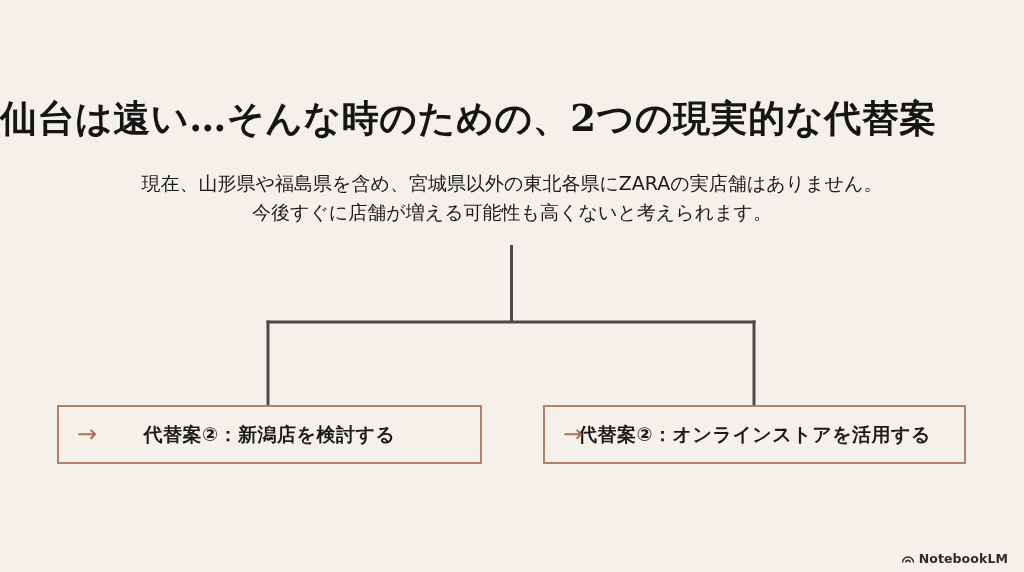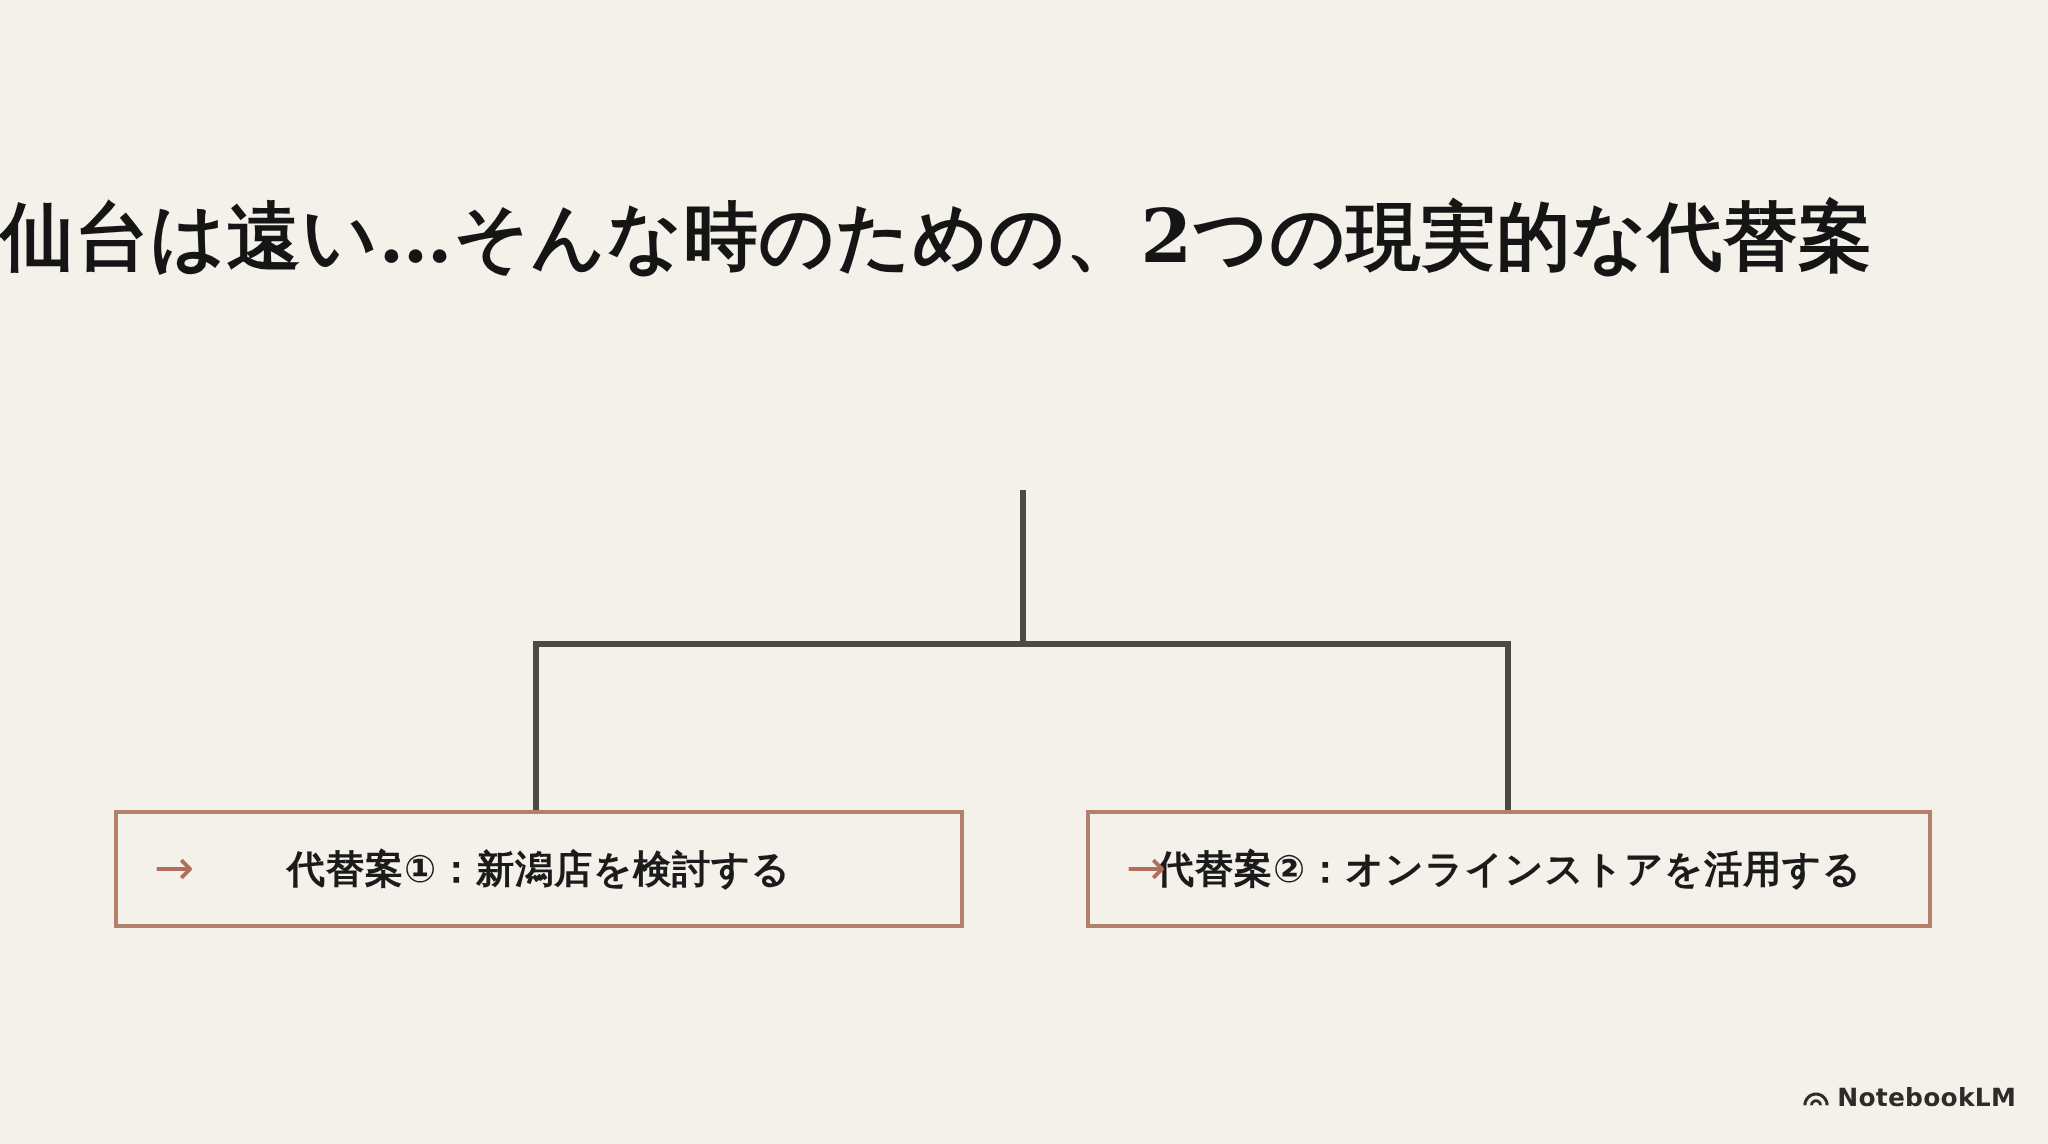--- a/index.html
+++ b/index.html
@@ -88,52 +88,56 @@
     font-size: 19px;
     font-weight: 600;
     letter-spacing: 0.5px;
     white-space: nowrap;
     color: var(--text);
   }
 
   .watermark {
     position: absolute;
     right: 16px;
-    bottom: 16px;
+    bottom: 6px;
     display: flex;
     align-items: center;
     gap: 4px;
   }
   .watermark-icon { display: block; }
   .watermark-icon path { stroke: var(--watermark); }
   .watermark-label {
     font-size: 12.5px;
     font-weight: 700;
     color: var(--watermark);
     letter-spacing: 0.1px;
   }
 </style>
 </head>
 <body>
 
 <div class="slide">
 
   <div class="title">仙台は遠い…そんな時のための、2つの現実的な代替案</div>
 
+  <div class="subtitle">
+    <div class="line">現在、山形県や福島県を含め、宮城県以外の東北各県にZARAの実店舗はありません。</div>
+    <div class="line">今後すぐに店舗が増える可能性も高くないと考えられます。</div>
+  </div>
 
   <svg class="connector-svg" viewBox="0 0 1024 572" xmlns="http://www.w3.org/2000/svg">
     <path d="M511.5 245 L511.5 322"></path>
     <path d="M266.5 322 L755.5 322"></path>
     <path d="M268 320.5 L268 405"></path>
     <path d="M754 320.5 L754 405"></path>
   </svg>
 
   <div class="branch-box left">
     <span class="branch-arrow">→</span>
-    <span class="branch-label">代替案①：新潟店を検討する</span>
+    <span class="branch-label">代替案②：新潟店を検討する</span>
   </div>
 
   <div class="branch-box right">
     <span class="branch-arrow">→</span>
     <span class="branch-label">代替案②：オンラインストアを活用する</span>
   </div>
 
   <div class="watermark">
     <svg class="watermark-icon" width="14" height="13" viewBox="0 0 24 22" xmlns="http://www.w3.org/2000/svg">
       <path d="M2.5 18 A 9.5 9.5 0 0 1 21.5 18" fill="none" stroke-width="2.6"></path>

